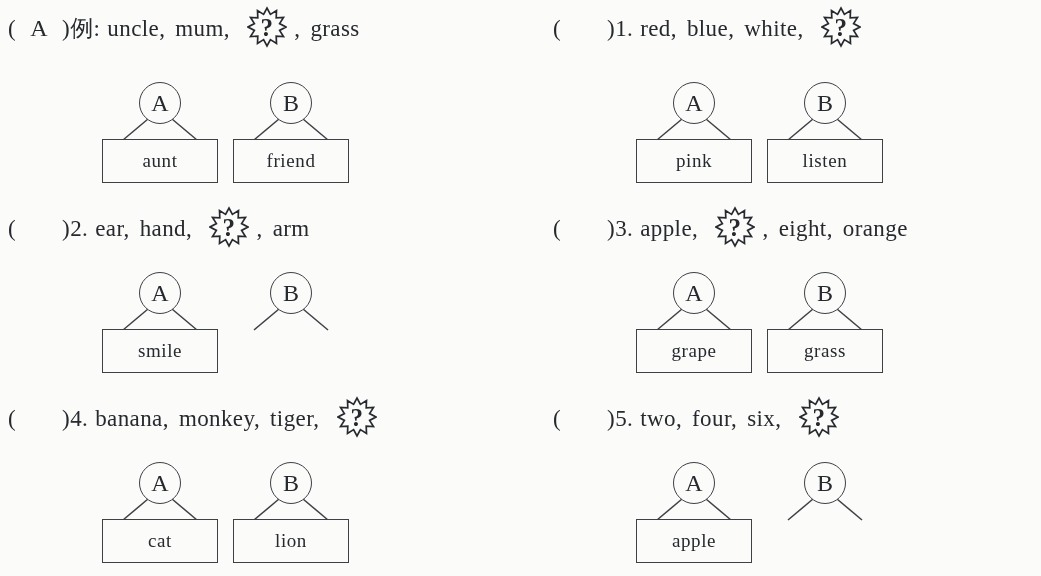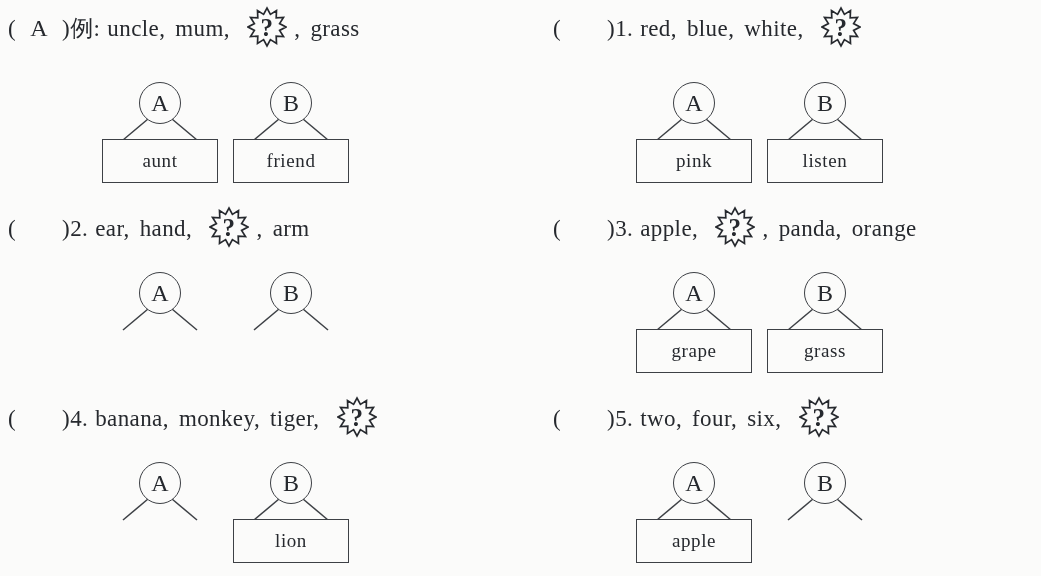--- a/index.html
+++ b/index.html
@@ -170,20 +170,23 @@
     </div>
     <div class="q-diagram">
   <div class="option-unit">
     <svg class="connector" width="116" height="101" viewBox="0 0 116 101">
       <line x1="46" y1="37" x2="21" y2="58" stroke="#3d4045" stroke-width="1.5"></line>
       <line x1="70" y1="37" x2="95" y2="58" stroke="#3d4045" stroke-width="1.5"></line>
     </svg>
     <div class="opt-circle">
       <span>A</span>
     </div>
+    <div class="opt-box">
+      <span>smile</span>
+    </div>
   </div>
 
   <div class="option-unit">
     <svg class="connector" width="116" height="101" viewBox="0 0 116 101">
       <line x1="46" y1="37" x2="21" y2="58" stroke="#3d4045" stroke-width="1.5"></line>
       <line x1="70" y1="37" x2="95" y2="58" stroke="#3d4045" stroke-width="1.5"></line>
     </svg>
     <div class="opt-circle">
       <span>B</span>
     </div>
@@ -193,21 +196,21 @@
 
   <section class="question">
     <div class="q-header">
       <span class="paren">(</span><span class="answer-blank"></span><span class="paren">)</span><span class="q-number">3.</span><span class="word-list"><span>apple</span><span class="comma">,</span>
   <span class="burst-icon">
     <svg width="40" height="44" viewBox="0 0 40 44">
       <polygon points="39,22 32.6,18.6 36.5,12.5 29.2,12.8 29.5,5.5 23.4,9.4 20,3 16.6,9.4 10.5,5.5 10.8,12.8 3.5,12.5 7.4,18.6 1,22 7.4,25.4 3.5,31.5 10.8,31.2 10.5,38.5 16.6,34.6 20,41 23.4,34.6 29.5,38.5 29.2,31.2 36.5,31.5 32.6,25.4" fill="#fbfbfa" stroke="#26292e" stroke-width="1.7" stroke-linejoin="miter"></polygon>
       <text x="20" y="31" text-anchor="middle" font-size="25" font-weight="bold" font-family="Liberation Serif, DejaVu Serif, serif" fill="#26292e">?</text>
     </svg>
   </span>
-<span class="comma">,</span><span>panda</span><span class="comma">,</span><span>orange</span></span>
+<span class="comma">,</span><span>eight</span><span class="comma">,</span><span>orange</span></span>
     </div>
     <div class="q-diagram">
   <div class="option-unit">
     <svg class="connector" width="116" height="101" viewBox="0 0 116 101">
       <line x1="46" y1="37" x2="21" y2="58" stroke="#3d4045" stroke-width="1.5"></line>
       <line x1="70" y1="37" x2="95" y2="58" stroke="#3d4045" stroke-width="1.5"></line>
     </svg>
     <div class="opt-circle">
       <span>A</span>
     </div>
@@ -244,20 +247,23 @@
     </div>
     <div class="q-diagram">
   <div class="option-unit">
     <svg class="connector" width="116" height="101" viewBox="0 0 116 101">
       <line x1="46" y1="37" x2="21" y2="58" stroke="#3d4045" stroke-width="1.5"></line>
       <line x1="70" y1="37" x2="95" y2="58" stroke="#3d4045" stroke-width="1.5"></line>
     </svg>
     <div class="opt-circle">
       <span>A</span>
     </div>
+    <div class="opt-box">
+      <span>cat</span>
+    </div>
   </div>
 
   <div class="option-unit">
     <svg class="connector" width="116" height="101" viewBox="0 0 116 101">
       <line x1="46" y1="37" x2="21" y2="58" stroke="#3d4045" stroke-width="1.5"></line>
       <line x1="70" y1="37" x2="95" y2="58" stroke="#3d4045" stroke-width="1.5"></line>
     </svg>
     <div class="opt-circle">
       <span>B</span>
     </div>

